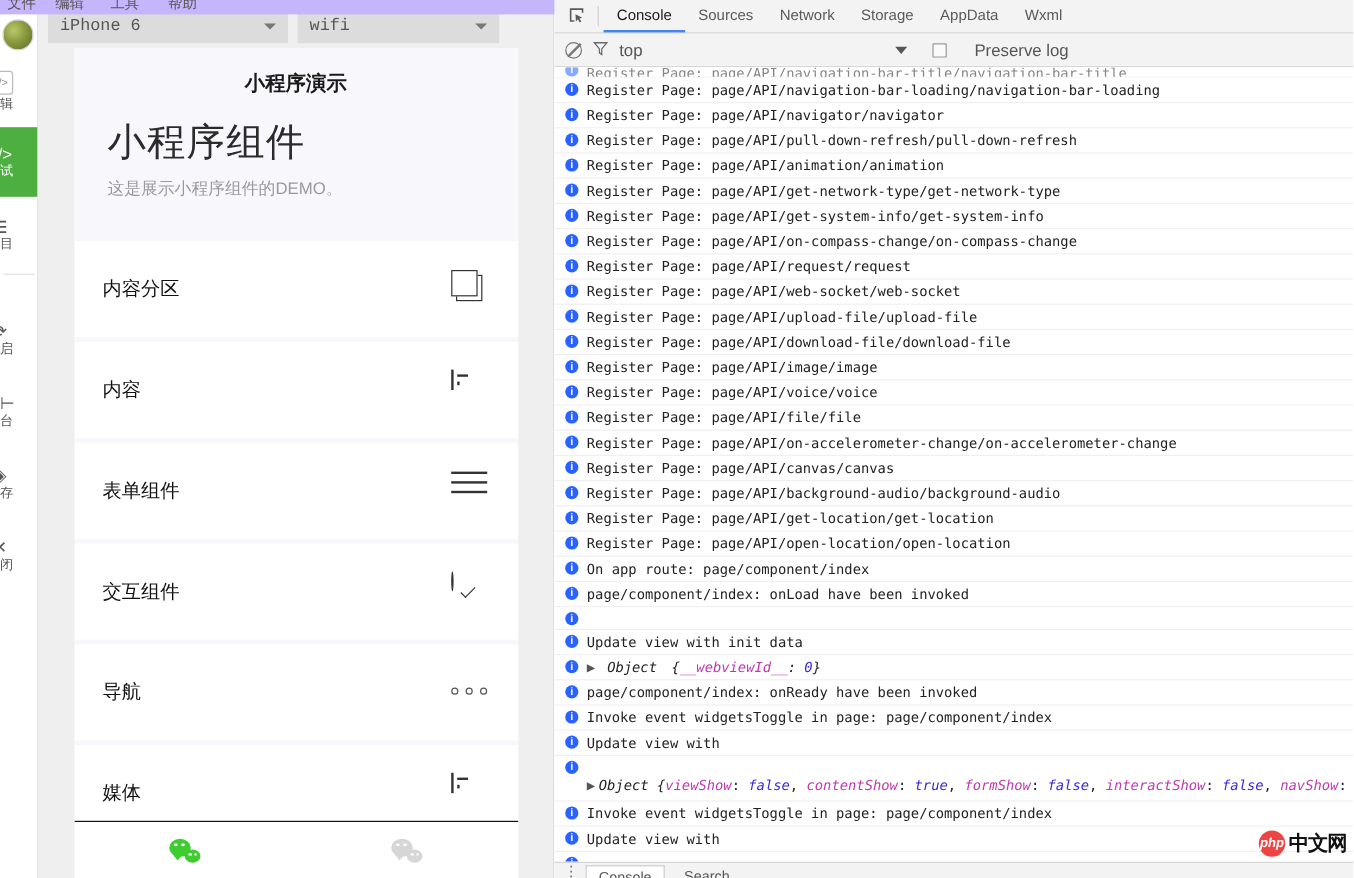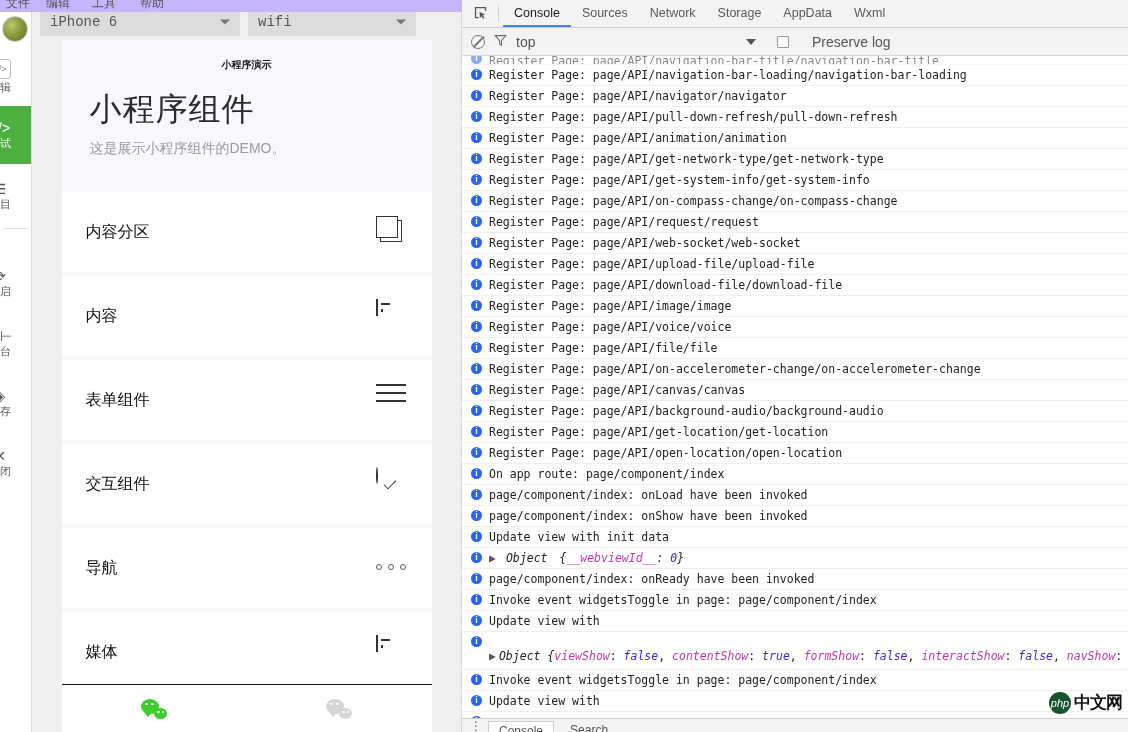--- a/index.html
+++ b/index.html
@@ -74,21 +74,21 @@
     flex:1 1 auto; position:relative; display:flex; justify-content:center;
     background:#efefef; overflow:hidden;
   }
   .phone{
     width:370px; background:#f8f8fc; position:relative;
     display:flex; flex-direction:column; overflow:hidden;
     height:100%;
   }
   .phone-scroll{ flex:1 1 auto; overflow:hidden; }
   .hd{ padding:18px 0 6px; text-align:center; }
-  .hd-sub{ font-size:10px; color:#1a1a1a; font-weight:bold; }
+  .hd-sub{ font-size:17px; color:#1a1a1a; font-weight:bold; }
   .hd-title{
     font-size:32px; color:#2b2b2b; margin:10px 0 0 28px;
     text-align:left; font-weight:400; letter-spacing:1px;
   }
   .hd-desc{
     font-size:14px; color:#9a9a9a; margin:8px 0 0 28px; text-align:left;
   }
   .spacer{ height:34px; }
   .rowlist{ }
   .row{
@@ -222,21 +222,21 @@
     background:#fff; padding:2px 10px; margin-top:2px;
   }
   .drawer .dtab.plain{ border:none; background:transparent; }
   .drawer .dots{ color:#666; font-size:12px; line-height:12px; margin-top:1px;}
 
   .watermark{
     position:absolute; right:6px; bottom:18px; display:flex; align-items:center;
     gap:3px; z-index:40;
   }
   .wm-php{
-    background:#14532d; color:#fff; font-size:11px; font-weight:normal;
+    background:#ef4444; color:#fff; font-size:11px; font-weight:bold;
     border-radius:50%; width:22px;height:22px; display:flex;
     align-items:center; justify-content:center; font-style:italic;
   }
   .wm-cn{ font-size:17px; font-weight:bold; color:#111; letter-spacing:-1px;}
 </style>
 </head>
 <body>
 
 <div id="app">
 
@@ -454,21 +454,21 @@
       <div class="cline"><span class="info-i">i</span><span>Register Page: page/API/image/image</span></div>
       <div class="cline"><span class="info-i">i</span><span>Register Page: page/API/voice/voice</span></div>
       <div class="cline"><span class="info-i">i</span><span>Register Page: page/API/file/file</span></div>
       <div class="cline"><span class="info-i">i</span><span>Register Page: page/API/on-accelerometer-change/on-accelerometer-change</span></div>
       <div class="cline"><span class="info-i">i</span><span>Register Page: page/API/canvas/canvas</span></div>
       <div class="cline"><span class="info-i">i</span><span>Register Page: page/API/background-audio/background-audio</span></div>
       <div class="cline"><span class="info-i">i</span><span>Register Page: page/API/get-location/get-location</span></div>
       <div class="cline"><span class="info-i">i</span><span>Register Page: page/API/open-location/open-location</span></div>
       <div class="cline"><span class="info-i">i</span><span>On app route: page/component/index</span></div>
       <div class="cline"><span class="info-i">i</span><span>page/component/index: onLoad have been invoked</span></div>
-      <div class="cline"><span class="info-i">i</span><span>page/component/index: onShow have been invoked</span></div>
+      <div class="cline"><span class="info-i">i</span></div>
       <div class="cline"><span class="info-i">i</span><span>Update view with init data</span></div>
 
       <div class="cline">
         <span class="info-i">i</span>
         <span class="arrow">▶</span>
         <span class="obj">Object</span>
         <span class="obj" style="padding-left:5px">{<span class="k">__webviewId__</span>: <span class="v-num">0</span>}</span>
       </div>
 
       <div class="cline"><span class="info-i">i</span><span>page/component/index: onReady have been invoked</span></div>

